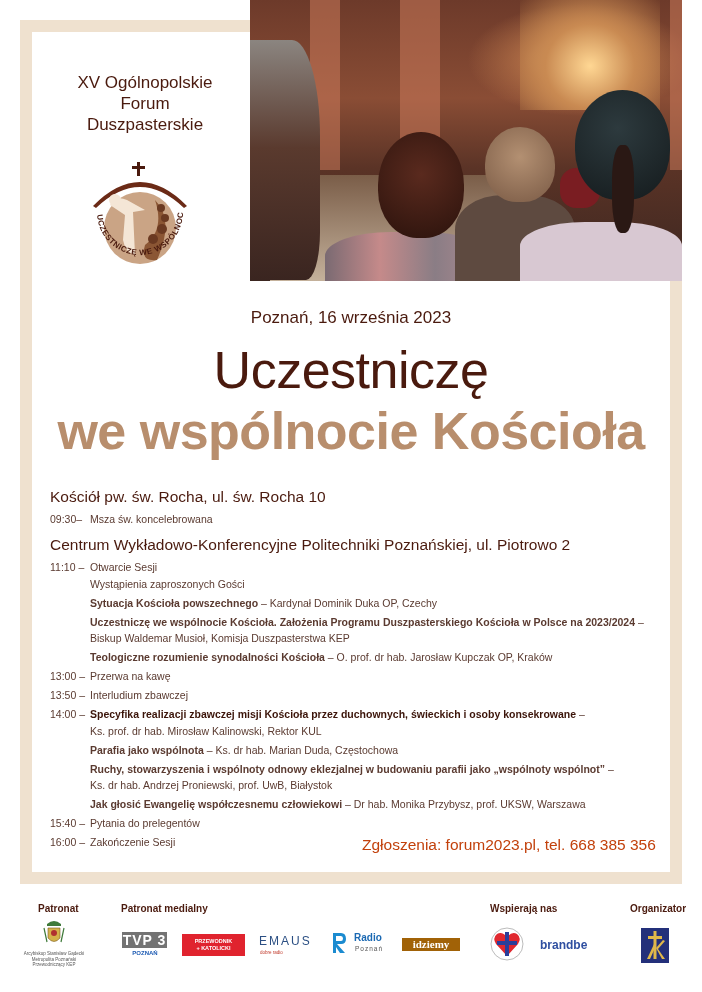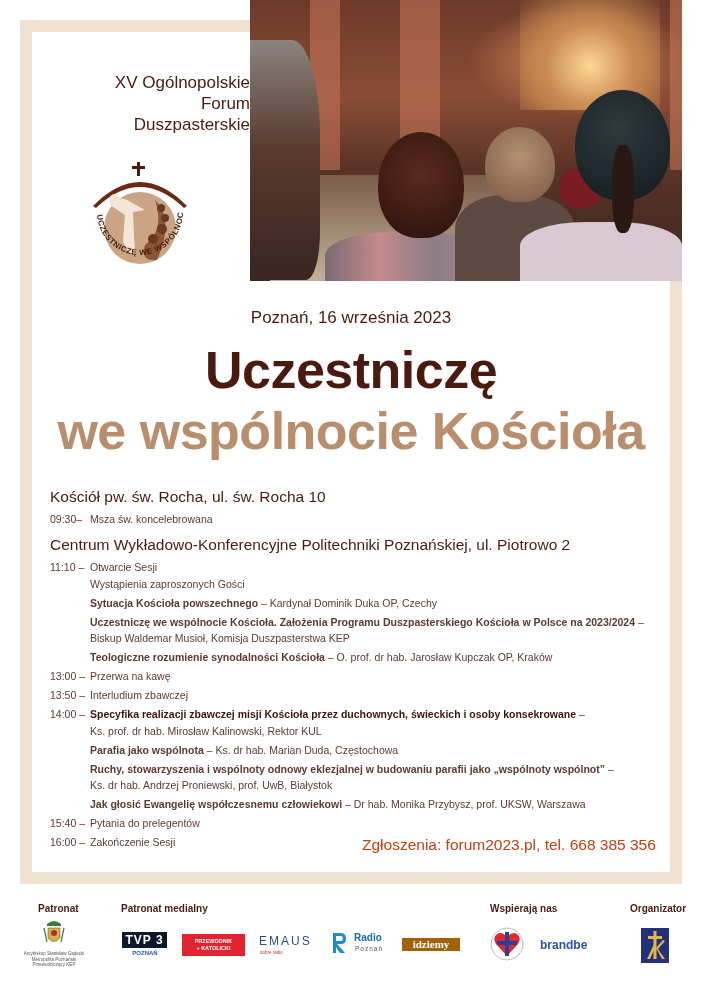--- a/index.html
+++ b/index.html
@@ -15,27 +15,27 @@
                 linear-gradient(180deg, #6d3a2a 0%, #8a4d35 35%, #5a3326 60%, #3b2620 100%); }
   .photo .pillar { position: absolute; top: 0; height: 170px; background: rgba(200,120,90,0.55); }
   .photo .altar { position: absolute; left: 270px; top: 0; width: 140px; height: 110px;
     background: radial-gradient(ellipse at 50% 60%, #ffd793 0%, #c98a52 45%, rgba(120,70,40,0.2) 100%); }
   .photo .floor { position: absolute; left: 20px; top: 175px; width: 260px; height: 106px;
     background: linear-gradient(180deg, #7a5d48 0%, #c4b19b 100%); }
   .photo .head { position: absolute; border-radius: 50% 50% 45% 45%; }
   .photo .shoulders { position: absolute; border-radius: 40% 40% 0 0; }
 
   
-  .forum-title { position: absolute; left: 40px; top: 72px; width: 210px; text-align: right;
+  .forum-title { position: absolute; left: 40px; top: 72px; width: 210px; text-align: center;
     font-size: 17px; line-height: 21px; color: #4a1a0e; }
   .logo { position: absolute; left: 85px; top: 160px; width: 110px; height: 120px; }
 
   .date { position: absolute; left: 0; top: 308px; width: 702px; text-align: center; font-size: 17px; color: #4a1a0e; }
   .title1 { position: absolute; left: 0; top: 340px; width: 702px; text-align: center;
-    font-size: 52px; font-weight: bold; color: #4a1a0e; letter-spacing: -0.5px; line-height: 60px; }
+    font-size: 52px; font-weight: normal; color: #4a1a0e; letter-spacing: -0.5px; line-height: 60px; }
   .title2 { position: absolute; left: 0; top: 400px; width: 702px; text-align: center;
     font-size: 52px; font-weight: bold; color: #b88e6d; letter-spacing: -0.5px; line-height: 62px; }
 
   .venue { position: absolute; left: 50px; font-size: 15.5px; color: #4a1a0e; }
   .venue1 { top: 488px; }
   .venue2 { top: 536px; }
 
   .sched { position: absolute; left: 50px; font-size: 10.5px; line-height: 16.5px; color: #5a3a30; width: 620px; }
   .row { display: flex; }
   .time { width: 40px; flex: none; white-space: nowrap; }
@@ -44,22 +44,22 @@
   .indent { padding-left: 40px; }
   .gap { margin-top: 2.5px; }
 
   .contact { position: absolute; left: 362px; top: 836px; font-size: 15.5px; color: #c2410c; }
 
   
   .foot-label { position: absolute; top: 903px; font-size: 10px; font-weight: bold; color: #4a1a0e; }
   .crest { position: absolute; left: 43px; top: 920px; width: 22px; height: 26px; }
   .crest-text { position: absolute; left: 16px; top: 951px; width: 76px; text-align: center; font-size: 4.5px; line-height: 5.5px; color: #555; }
 
-  .tvp { position: absolute; left: 122px; top: 932px; width: 45px; height: 16px; background: #0f172a; color: #fff;
-    font-size: 12px; font-weight: bold; display: flex; align-items: center; justify-content: center; letter-spacing: 1px; }
+  .tvp { position: absolute; left: 122px; top: 932px; width: 45px; height: 16px; background: #737373; color: #fff;
+    font-size: 14px; font-weight: bold; display: flex; align-items: center; justify-content: center; letter-spacing: 1px; }
   .tvp-sub { position: absolute; left: 124px; top: 950px; width: 42px; text-align: center; font-size: 6px; font-weight: bold; color: #1d5bb3; }
   .przew { position: absolute; left: 182px; top: 934px; width: 63px; height: 22px; background: #e0232e; color: #fff;
     font-size: 5.5px; font-weight: bold; text-align: center; line-height: 7px; padding-top: 4px; }
   .emaus { position: absolute; left: 259px; top: 934px; font-size: 12px; letter-spacing: 2px; color: #2b4f83; }
   .emaus-sub { position: absolute; left: 260px; top: 950px; font-size: 4.5px; color: #c0392b; }
   .radio-r { position: absolute; left: 332px; top: 932px; width: 15px; height: 22px; }
   .radio { position: absolute; left: 354px; top: 932px; font-size: 10px; font-weight: bold; color: #1b69b3; line-height: 11px; }
   .radio-sub { position: absolute; left: 355px; top: 945px; font-size: 6.5px; letter-spacing: 1px; color: #555; }
   .idziemy { position: absolute; left: 402px; top: 938px; width: 58px; height: 13px; background: #a16207; color: #fff;
     font-family: "Liberation Serif", serif; font-size: 11px; font-weight: bold; line-height: 13px; text-align: center; }

